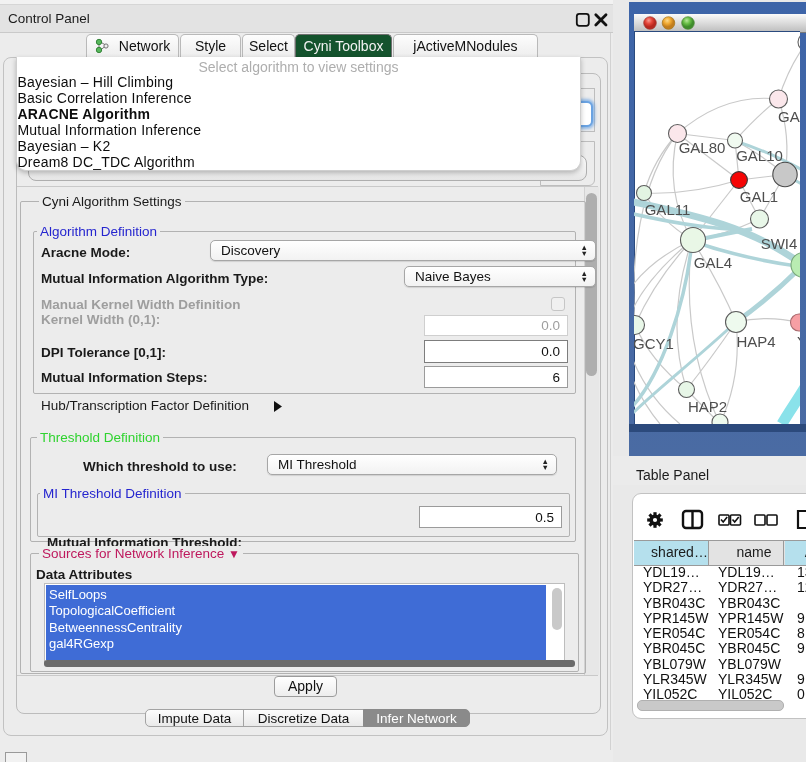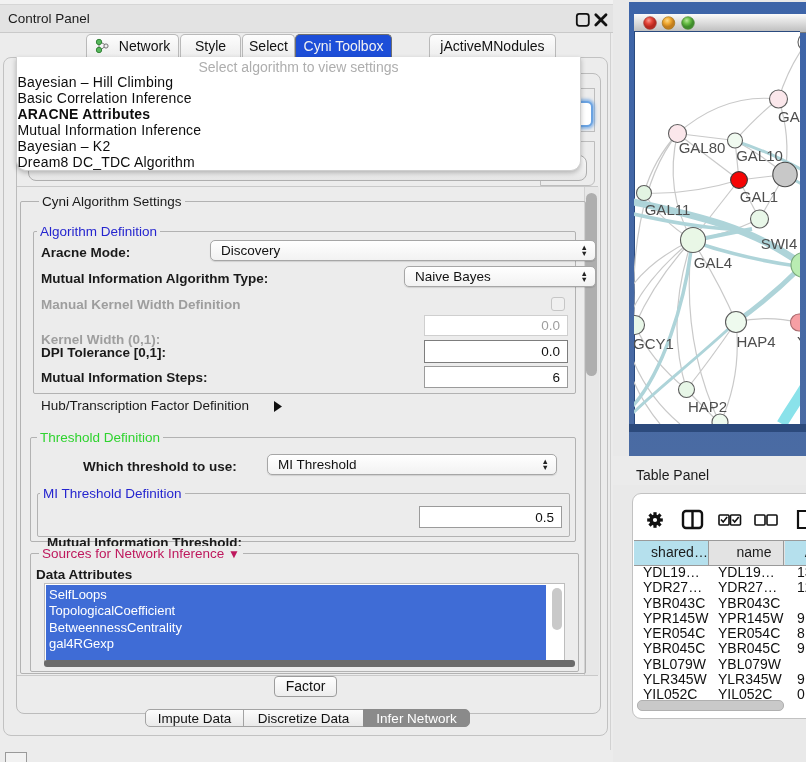--- a/index.html
+++ b/index.html
@@ -1,21 +1,21 @@
 <!DOCTYPE html>
 <html><head>
 <meta charset="utf-8">
 <style>
   html,body{margin:0;padding:0;}
   body{width:806px;height:762px;position:relative;overflow:hidden;
        font-family:"Liberation Sans", sans-serif;background:#e9e9e9;}
   .abs{position:absolute;}
   .tab{height:23px;background:linear-gradient(#fdfdfd,#ededed);border:1px solid #b9b9b9;
        border-bottom:none;border-radius:5px 5px 0 0;text-align:center;line-height:23px;box-sizing:border-box;}
-  .tab.sel{background:#1d4ed8;color:#f2f2f2;border-color:#6f6f6f;}
+  .tab.sel{background:#14532d;color:#f2f2f2;border-color:#6f6f6f;}
   .grp{position:absolute;border:1px solid #b2b2b2;border-radius:2px;}
   .gtitle{position:absolute;top:-8px;background:#ececec;padding:0 3px;font-size:13.5px;line-height:15px;white-space:nowrap;}
   .lbl{position:absolute;font-size:13.5px;font-weight:bold;color:#1a1a1a;white-space:nowrap;}
   .lbl.dis{color:#9e9e9e;}
   .combo{position:absolute;height:21px;background:linear-gradient(#ffffff,#f2f2f2);
          border:1px solid #a6a6a6;border-radius:5px;font-size:13.5px;color:#111;line-height:20px;
          padding-left:10px;box-sizing:border-box;box-shadow:0 1px 1px rgba(0,0,0,0.12);margin-left:30px;}
   .spin{position:absolute;right:7px;top:3.5px;font-size:7.5px;color:#222;line-height:6.5px;}
   .fld{position:absolute;height:21px;background:#fff;border:1px solid #bdbdbd;font-size:13.5px;
        color:#111;line-height:20px;text-align:right;padding-right:7px;box-sizing:border-box;}
@@ -45,21 +45,21 @@
   <div class="abs" style="left:540px;top:88px;width:53px;height:42px;border:1px solid #bdbdbd;background:#ececec;"></div>
   <div class="abs" style="left:563px;top:101px;width:26px;height:22px;background:#fff;border:2px solid #6aa3e2;border-radius:6px;box-shadow:0 0 3px 2px rgba(96,156,226,0.65);"></div>
   <div class="abs" style="left:540px;top:141px;width:53px;height:43px;border:1px solid #bdbdbd;background:#ececec;border-radius:0 0 6px 0;"></div>
   <div class="abs" style="left:28px;top:155px;width:557px;height:24px;background:linear-gradient(#fdfdfd,#e6e6e6);border:1px solid #aeaeae;border-radius:8px;"></div>
 
   <div class="abs" id="tabs" style="left:86px;top:34px;height:24px;font-size:14px;color:#111;">
     <div class="abs tab" style="left:0;top:0;width:93px;"><span style="margin-left:24px;">Network</span></div>
     <div class="abs tab" style="left:94px;top:0;width:61px;">Style</div>
     <div class="abs tab" style="left:156px;top:0;width:53px;">Select</div>
     <div class="abs tab sel" style="left:209px;top:0;width:97px;">Cyni Toolbox</div>
-    <div class="abs tab" style="left:307px;top:0;width:127px;margin-left:36px;">jActiveMNodules</div>
+    <div class="abs tab" style="left:307px;top:0;width:145px;">jActiveMNodules</div>
     <svg class="abs" style="left:9px;top:4px;" width="14" height="16">
       <path d="M4 5 L4 11 M5.5 4 L10.5 7 M5.5 12 L10 8.5" stroke="#777" stroke-width="1"></path>
       <circle cx="4" cy="4" r="2.7" fill="#57b85c" stroke="#2e7d32" stroke-width="0.9"></circle>
       <circle cx="4" cy="12" r="2.7" fill="#57b85c" stroke="#2e7d32" stroke-width="0.9"></circle>
       <circle cx="11" cy="8" r="2.1" fill="#eee" stroke="#666" stroke-width="0.9"></circle>
     </svg>
   </div>
 
   <div class="abs" id="settings" style="left:0;top:0;width:613px;height:572px;">
 
@@ -76,21 +76,21 @@
 
     <div class="lbl" style="left:41px;top:245px;">Aracne Mode:</div>
     <div class="combo" style="left:180px;top:240px;width:386px;">Discovery<span class="spin">▲<br>▼</span></div>
 
     <div class="lbl" style="left:41px;top:271px;">Mutual Information Algorithm Type:</div>
     <div class="combo" style="left:374px;top:266px;width:192px;">Naive Bayes<span class="spin">▲<br>▼</span></div>
 
     <div class="lbl dis" style="left:41px;top:297px;">Manual Kernel Width Definition</div>
     <div class="abs" style="left:551px;top:297px;width:12px;height:12px;background:#f0f0f0;border:1px solid #c6c6c6;border-radius:3px;"></div>
 
-    <div class="lbl dis" style="left:41px;top:332px;">Kernel Width (0,1):</div>
+    <div class="lbl dis" style="left:41px;top:312px;">Kernel Width (0,1):</div>
     <div class="fld" style="left:424px;top:315px;width:144px;color:#9e9e9e;border-color:#cfcfcf;">0.0</div>
 
     <div class="lbl" style="left:41px;top:345px;">DPI Tolerance [0,1]:</div>
     <div class="fld" style="left:424px;top:340px;width:144px;height:23px;line-height:22px;border-color:#7d7d7d;">0.0</div>
 
     <div class="lbl" style="left:41px;top:370px;">Mutual Information Steps:</div>
     <div class="fld" style="left:424px;top:366px;width:144px;height:22px;line-height:21px;border-color:#9b9b9b;">6</div>
 
     <div class="abs" style="left:41px;top:398px;font-size:13.5px;color:#1a1a1a;">Hub/Transcription Factor Definition</div>
     <svg class="abs" style="left:272px;top:400px;" width="12" height="13">
@@ -115,36 +115,36 @@
 
     <div class="abs" style="left:44px;top:583px;width:519px;height:77px;background:#ffffff;border:1px solid #bdbdbd;overflow:hidden;">
       <div style="position:absolute;left:1px;top:1px;width:500px;height:75px;background:#3f6cd6;color:#ffffff;font-size:13px;line-height:16.5px;padding-left:3px;box-sizing:border-box;">
         <span style="display:block;padding-top:1.5px;">SelfLoops<br>TopologicalCoefficient<br>BetweennessCentrality<br>gal4RGexp</span>
       </div>
       <div style="position:absolute;right:2px;top:4px;width:10px;height:42px;background:#c9c9c9;border-radius:5px;"></div>
     </div>
     <div class="abs" style="left:44px;top:660px;width:531px;height:7px;background:#6b6b6b;border-radius:3px;"></div>
   </div>
 
-  <div class="abs" style="left:274px;top:676px;width:61px;height:19px;background:linear-gradient(#ffffff,#ededed);border:1px solid #9c9c9c;border-radius:4px;text-align:center;font-size:14px;line-height:18px;color:#111;">Factor</div>
+  <div class="abs" style="left:274px;top:676px;width:61px;height:19px;background:linear-gradient(#ffffff,#ededed);border:1px solid #9c9c9c;border-radius:4px;text-align:center;font-size:14px;line-height:18px;color:#111;">Apply</div>
 
   <div class="abs" id="segs" style="left:145px;top:709px;height:18px;font-size:13.5px;">
     <div class="seg" style="left:0;width:99px;border-radius:5px 0 0 5px;">Impute Data</div>
     <div class="seg" style="left:98px;width:121px;">Discretize Data</div>
     <div class="seg dark" style="left:218px;width:107px;border-radius:0 5px 5px 0;">Infer Network</div>
   </div>
 
   <div class="abs" style="left:5px;top:752px;width:20px;height:14px;background:#f2f2f2;border:1px solid #9a9a9a;"></div>
 </div>
 
 <div class="abs" id="dropdown" style="left:16px;top:57px;width:563px;height:113px;background:#ffffff;border:1px solid #cfcfcf;border-top:none;border-radius:0 0 10px 10px;box-shadow:0 2px 5px rgba(0,0,0,0.25);z-index:50;font-size:14px;color:#0d0d0d;">
   <div style="text-align:center;color:#aeaeae;padding-top:2px;height:15px;">Select algorithm to view settings</div>
   <div style="padding-left:0.5px;line-height:16px;letter-spacing:0.2px;">Bayesian – Hill Climbing</div>
   <div style="padding-left:0.5px;line-height:16px;letter-spacing:0.2px;">Basic Correlation Inference</div>
-  <div style="padding-left:0.5px;line-height:16px;letter-spacing:0.2px;font-weight:bold;">ARACNE Attributes</div>
+  <div style="padding-left:0.5px;line-height:16px;letter-spacing:0.2px;font-weight:bold;">ARACNE Algorithm</div>
   <div style="padding-left:0.5px;line-height:16px;letter-spacing:0.2px;">Mutual Information Inference</div>
   <div style="padding-left:0.5px;line-height:16px;letter-spacing:0.2px;">Bayesian – K2</div>
   <div style="padding-left:0.5px;line-height:16px;letter-spacing:0.2px;">Dream8 DC_TDC Algorithm</div>
 </div>
 
 <div class="abs" id="netwin" style="left:629px;top:2px;width:177px;height:454px;background:linear-gradient(#3d64a8,#4a6ba3);">
   <div class="abs" style="left:5px;top:12px;width:172px;height:18px;background:linear-gradient(#fafafa,#bdbdbd);border-bottom:1px solid #7a7a7a;"></div>
   <svg class="abs" style="left:12px;top:12px;" width="64" height="17">
     <defs>
       <radialGradient id="rl" cx="0.4" cy="0.3">

